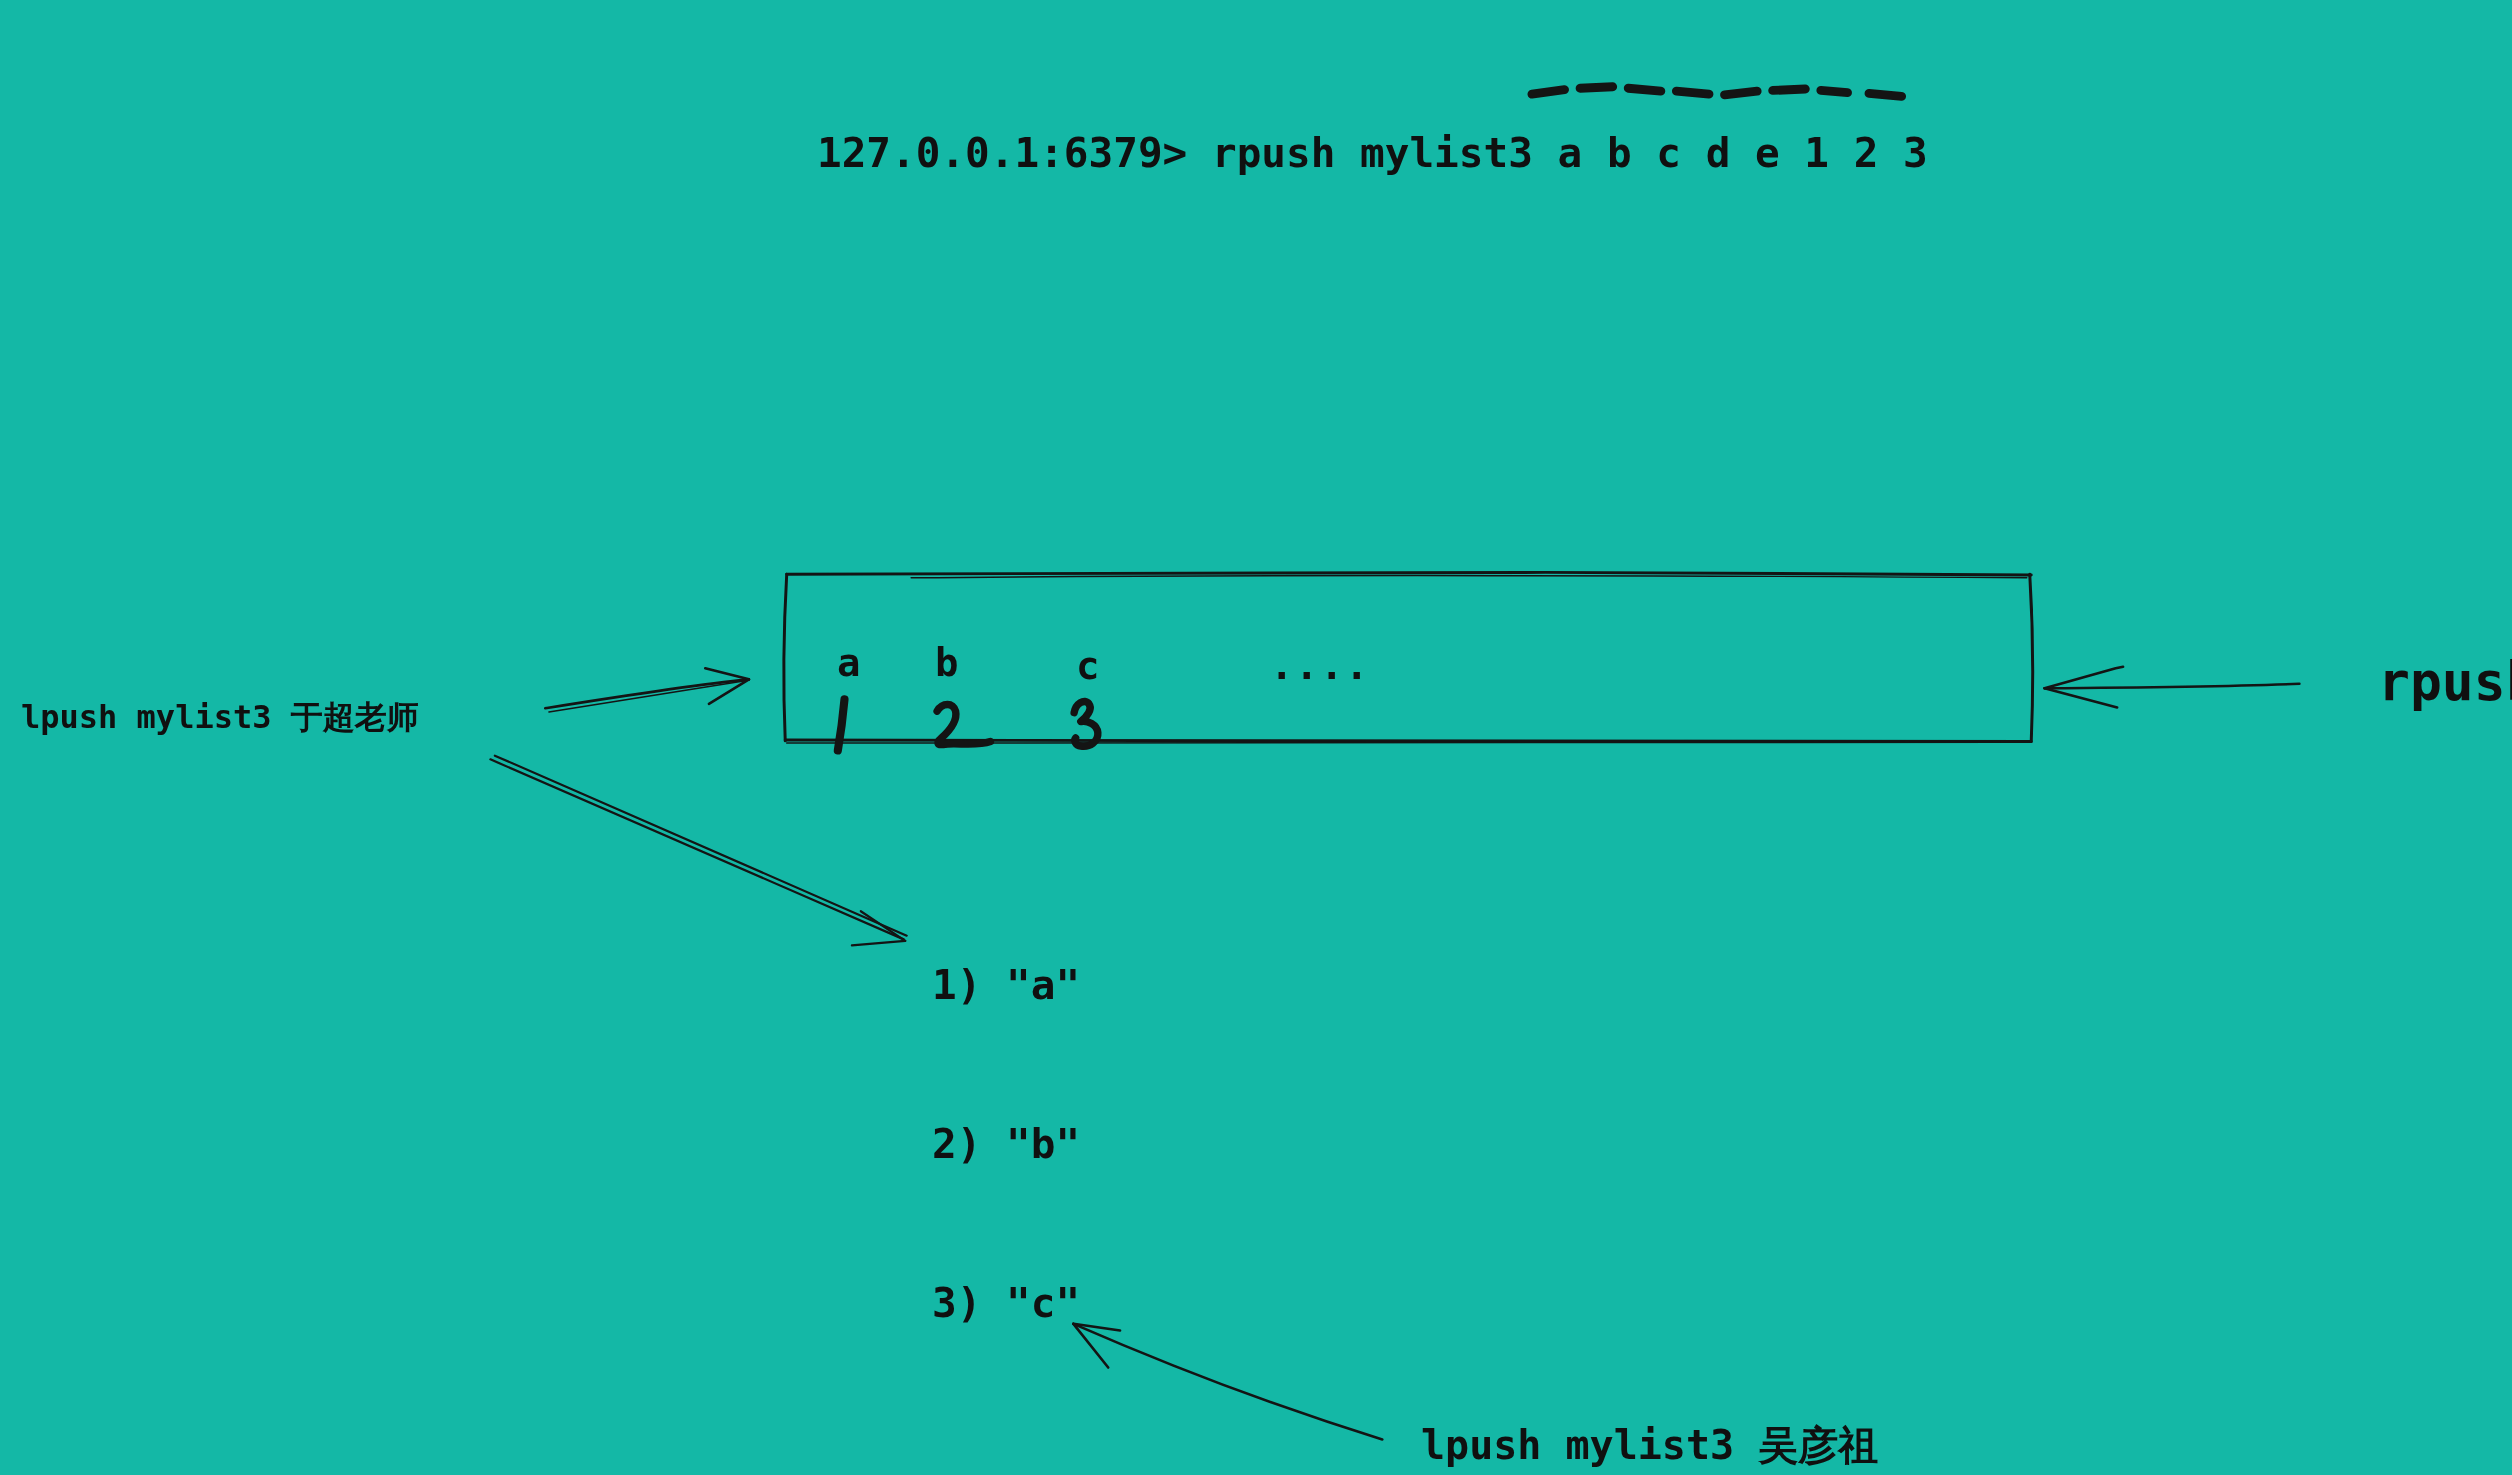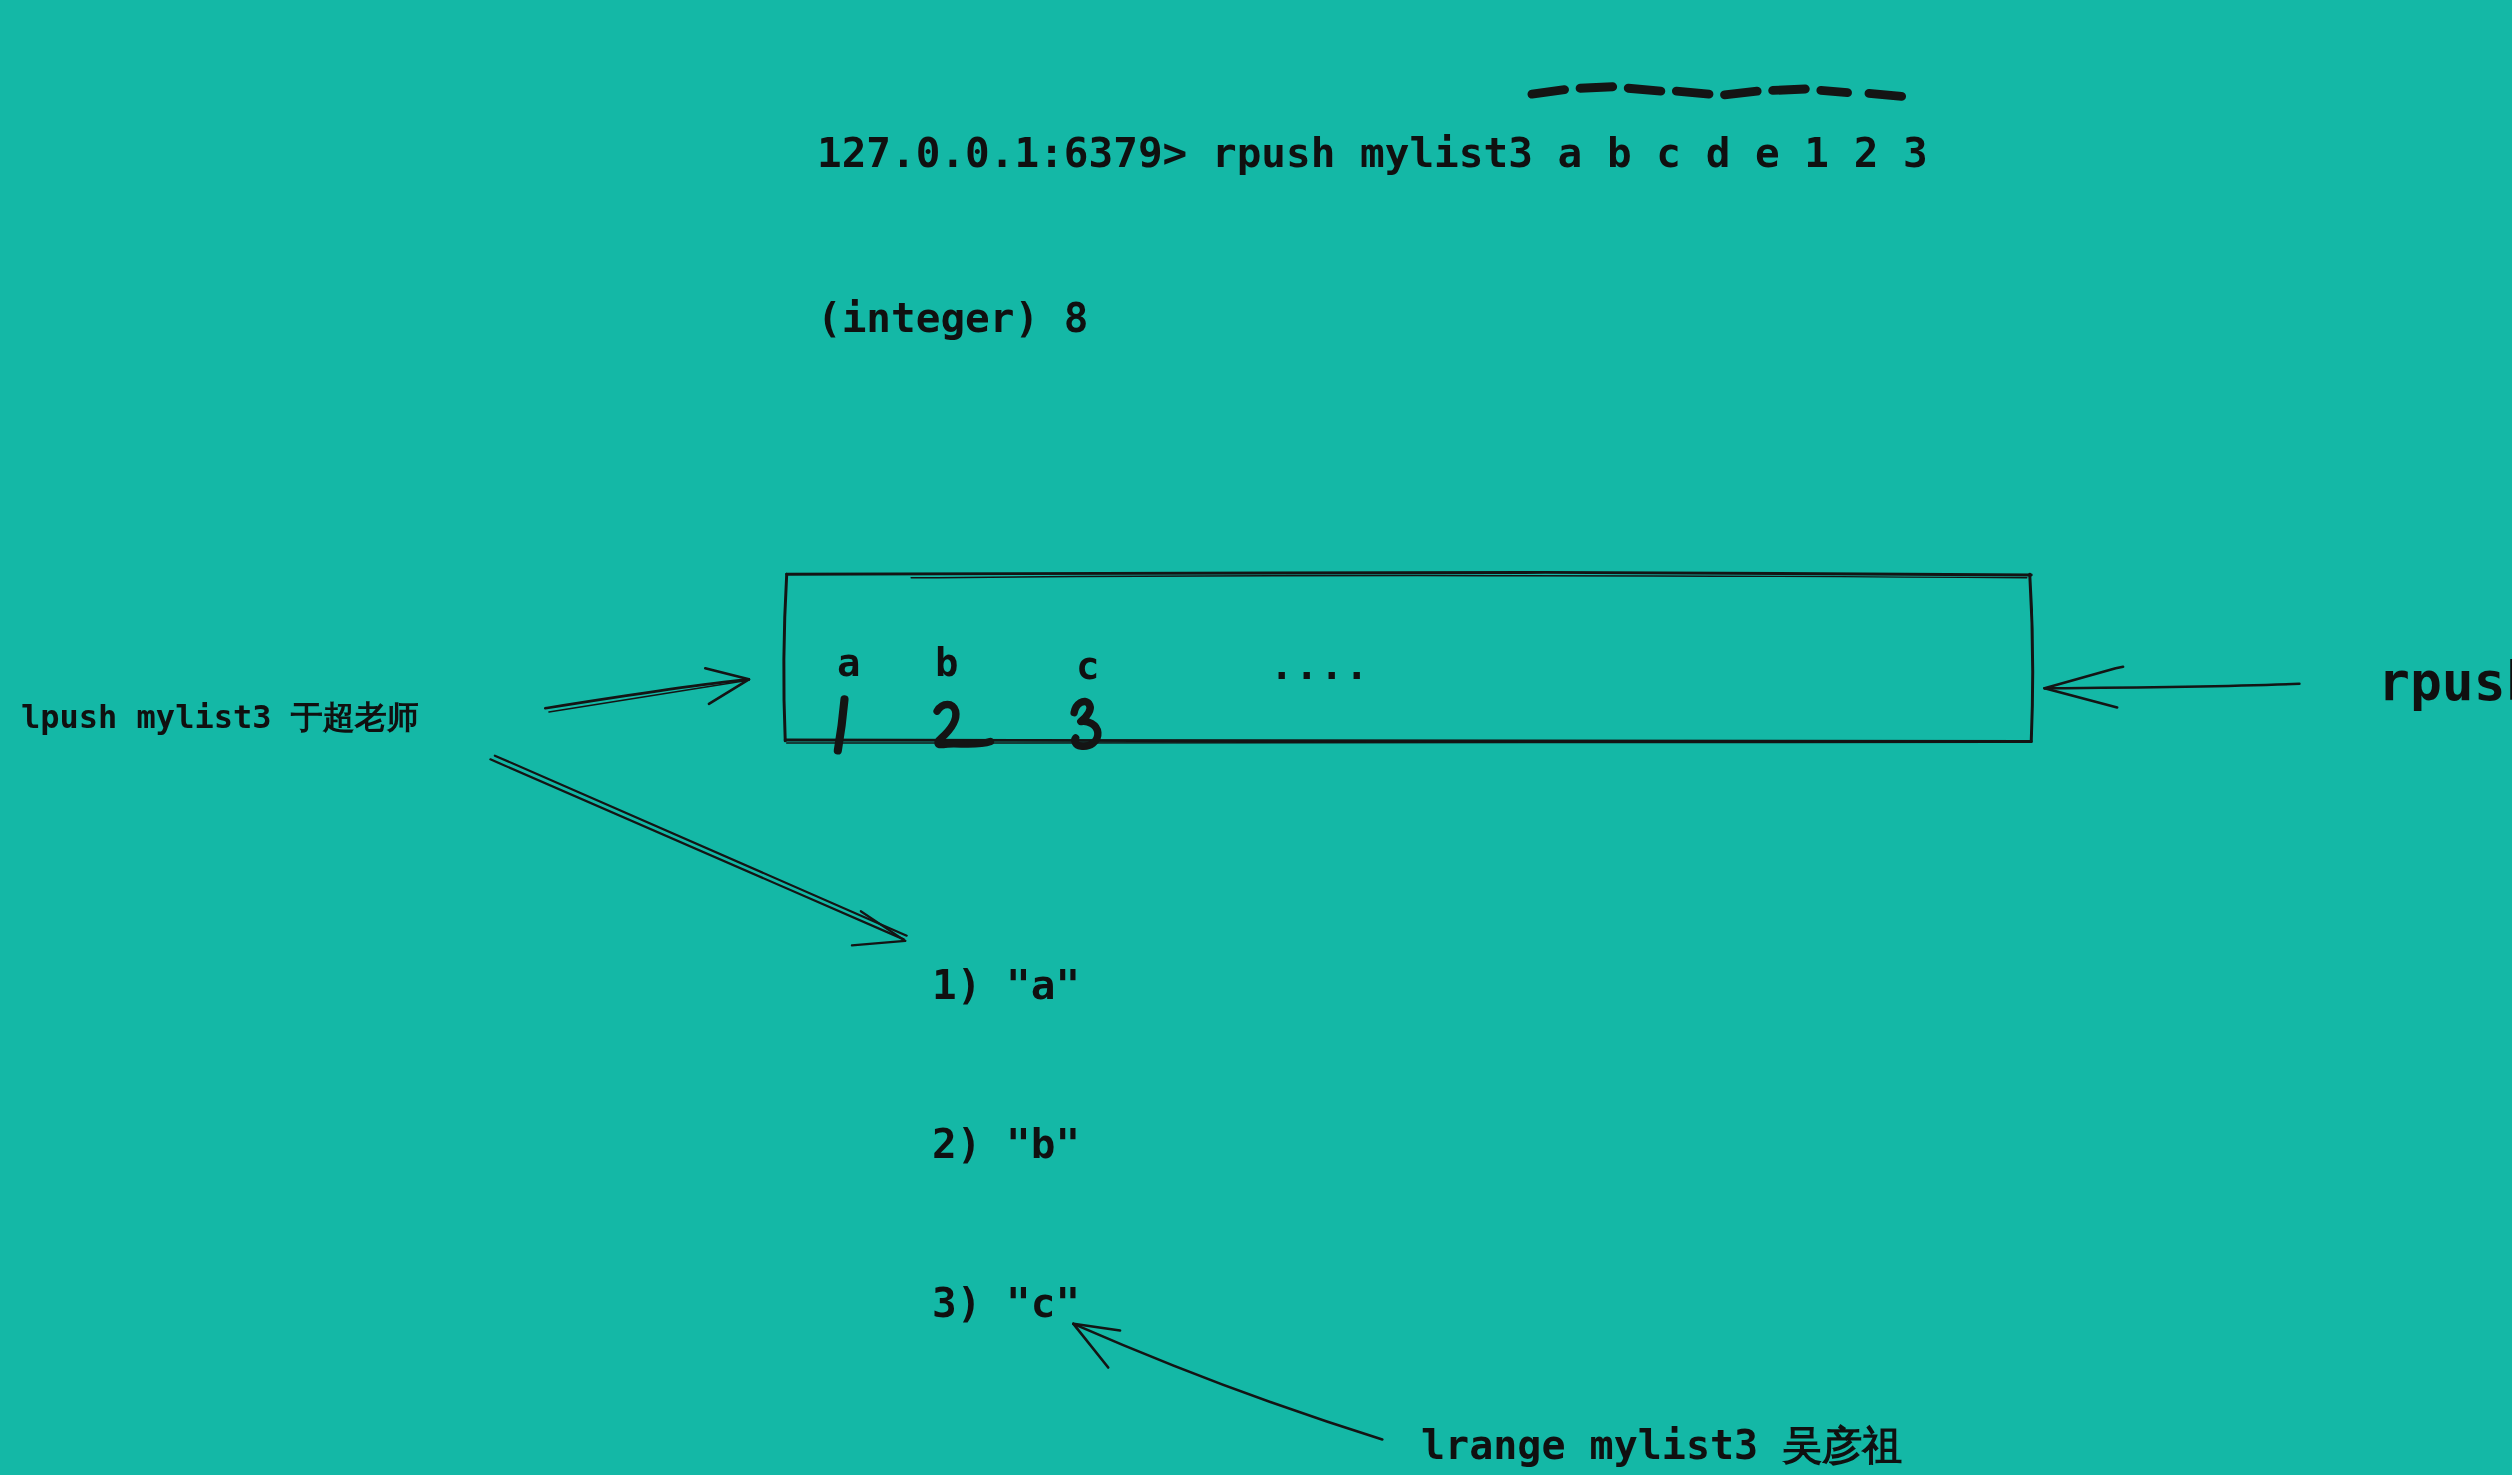--- a/index.html
+++ b/index.html
@@ -96,21 +96,20 @@
 
     <g stroke-width="3.5">
       <path d="M1866,1943 Q1662,1880 1449,1787"></path>
       <path d="M1449,1787 L1512,1796"></path>
       <path d="M1449,1787 L1496,1846"></path>
     </g>
   </svg>
 
   <div class="t term-top">
     <span class="line">127.0.0.1:6379&gt; rpush mylist3 a b c d e 1 2 3</span>
-    <span class="line">(integer) 8</span>
   </div>
 
   <div class="box-region"></div>
   <span class="box-letter letter-a t">a</span>
   <span class="box-letter letter-b t">b</span>
   <span class="box-letter letter-c t">c</span>
   <span class="box-letter box-dots t">....</span>
 
   <div class="t label-lpush">lpush mylist3 于超老师</div>
 
@@ -120,16 +119,16 @@
     <span class="line">1) "a"</span>
     <span class="line">2) "b"</span>
     <span class="line">3) "c"</span>
     
     
     
     
     
   </div>
 
-  <div class="t label-rpush-bottom">lrange mylist3 吴彦祖</div>
+  <div class="t label-rpush-bottom">lpush mylist3 吴彦祖</div>
 
 </div>
 
 
 </body></html>

